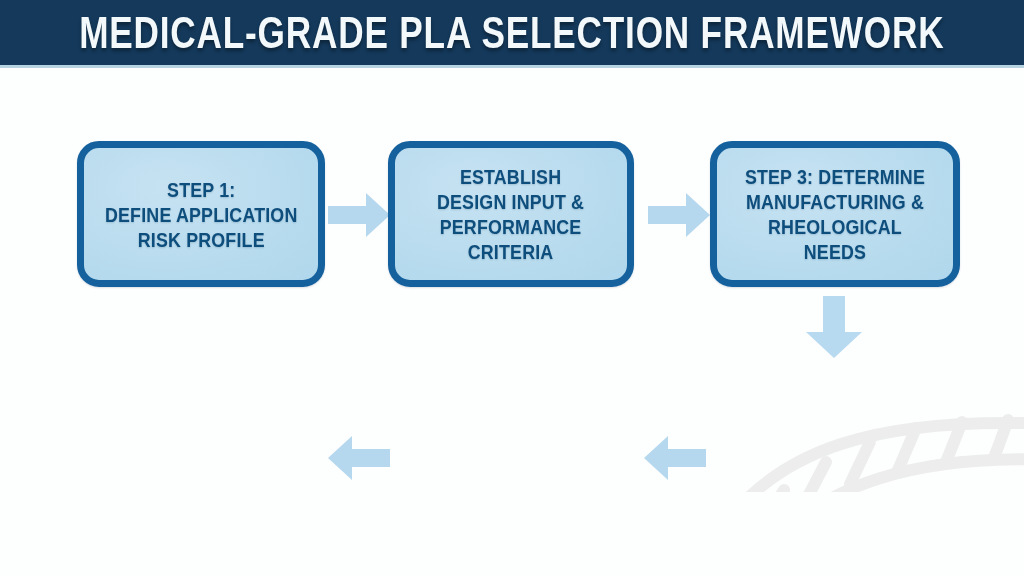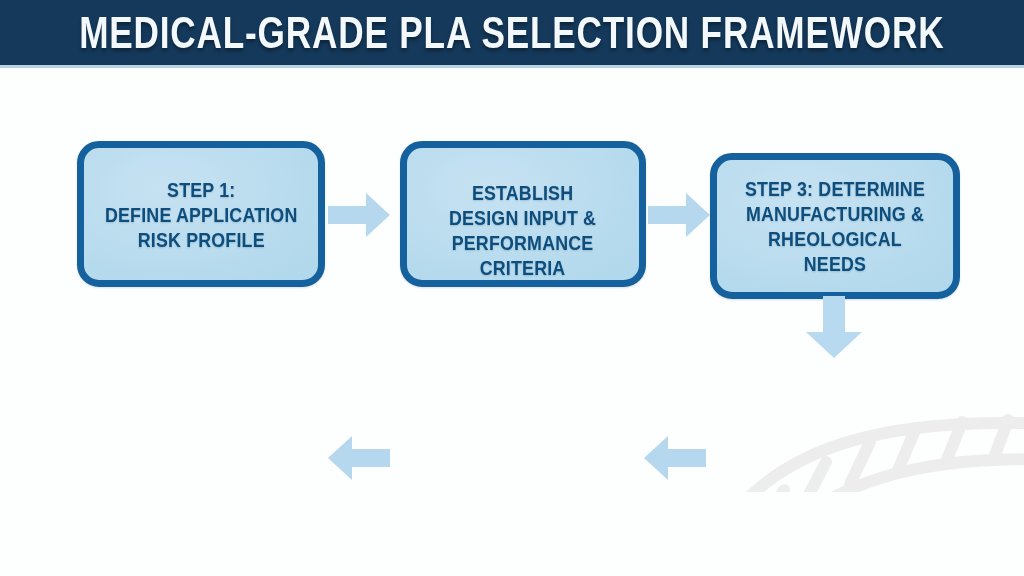--- a/index.html
+++ b/index.html
@@ -46,22 +46,22 @@
     border-radius: 22px;
     background: radial-gradient(ellipse at 35% 30%, #c6e2f2 0%, #b9dcee 55%, #b0d7ec 100%);
     display: flex;
     align-items: center;
     justify-content: center;
     box-shadow: 0 1px 2px rgba(20,57,91,0.15);
   }
   .row1 { top: 141px; height: 146px; }
   .row2 { top: 383px; height: 149px; }
   .col1 { left: 77px;  width: 248px; }
-  .col2 { left: 400px; width: 246px; align-items: flex-end; }
-  .col3 { left: 710px; width: 250px; margin-top: 12px; }
+  .col2 { left: 388px; width: 246px; }
+  .col3 { left: 710px; width: 250px; }
 
   .box-text {
     white-space: pre-line;
     text-align: center;
     color: #0e4e7d;
     font-weight: 700;
     font-size: 21px;
     line-height: 25px;
     letter-spacing: 0.2px;
     transform: scaleX(0.85);

